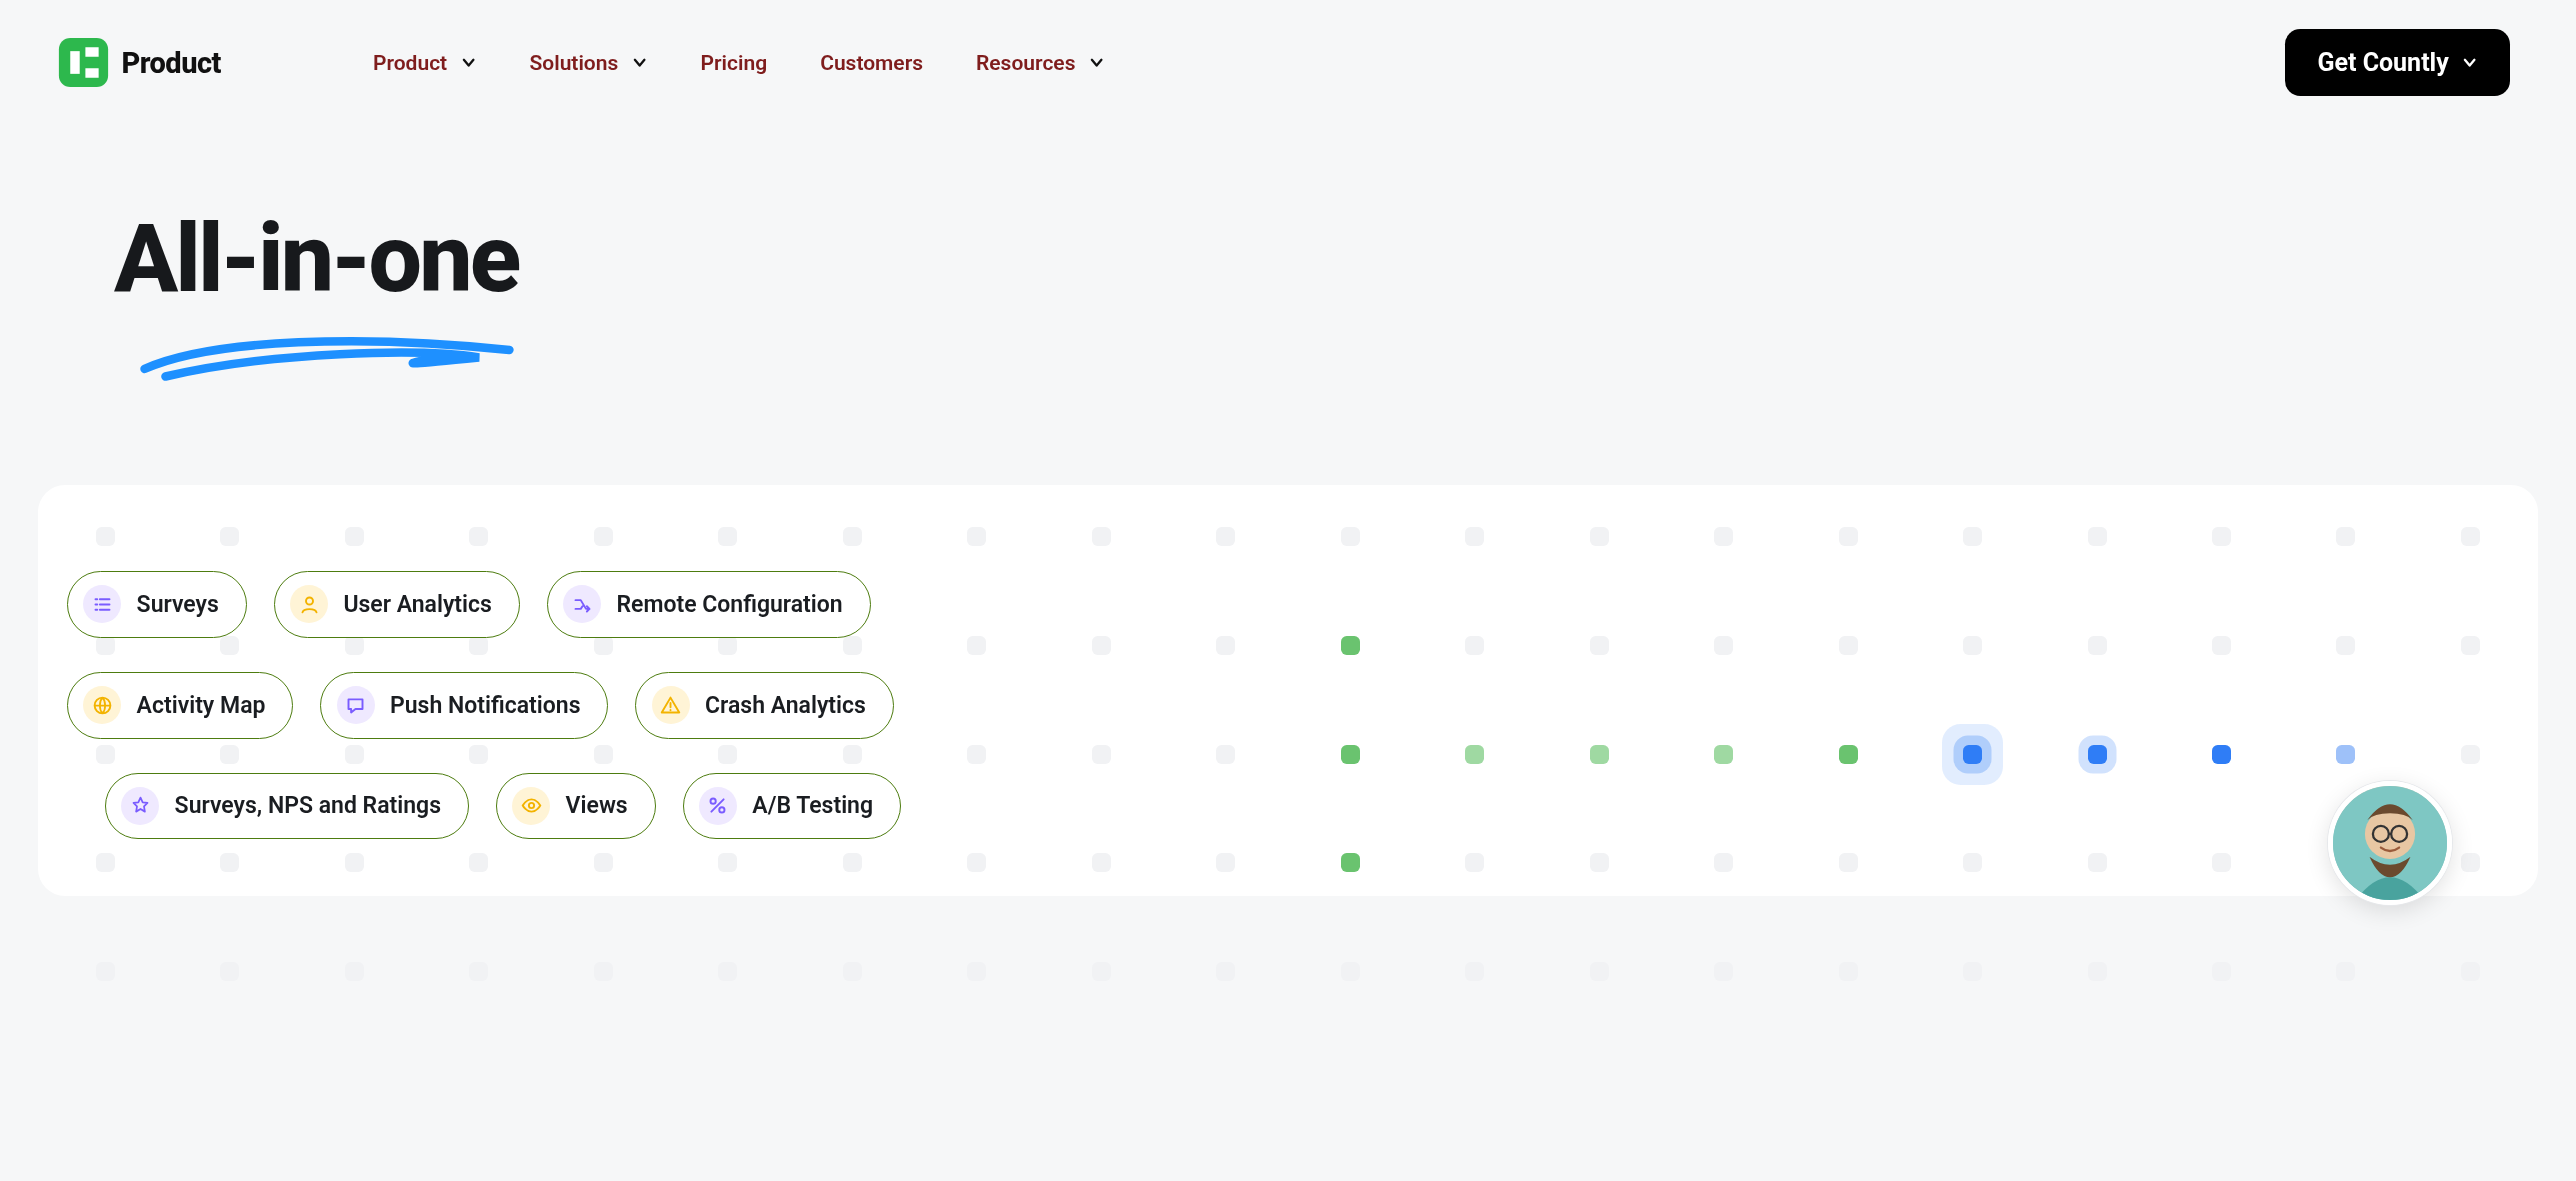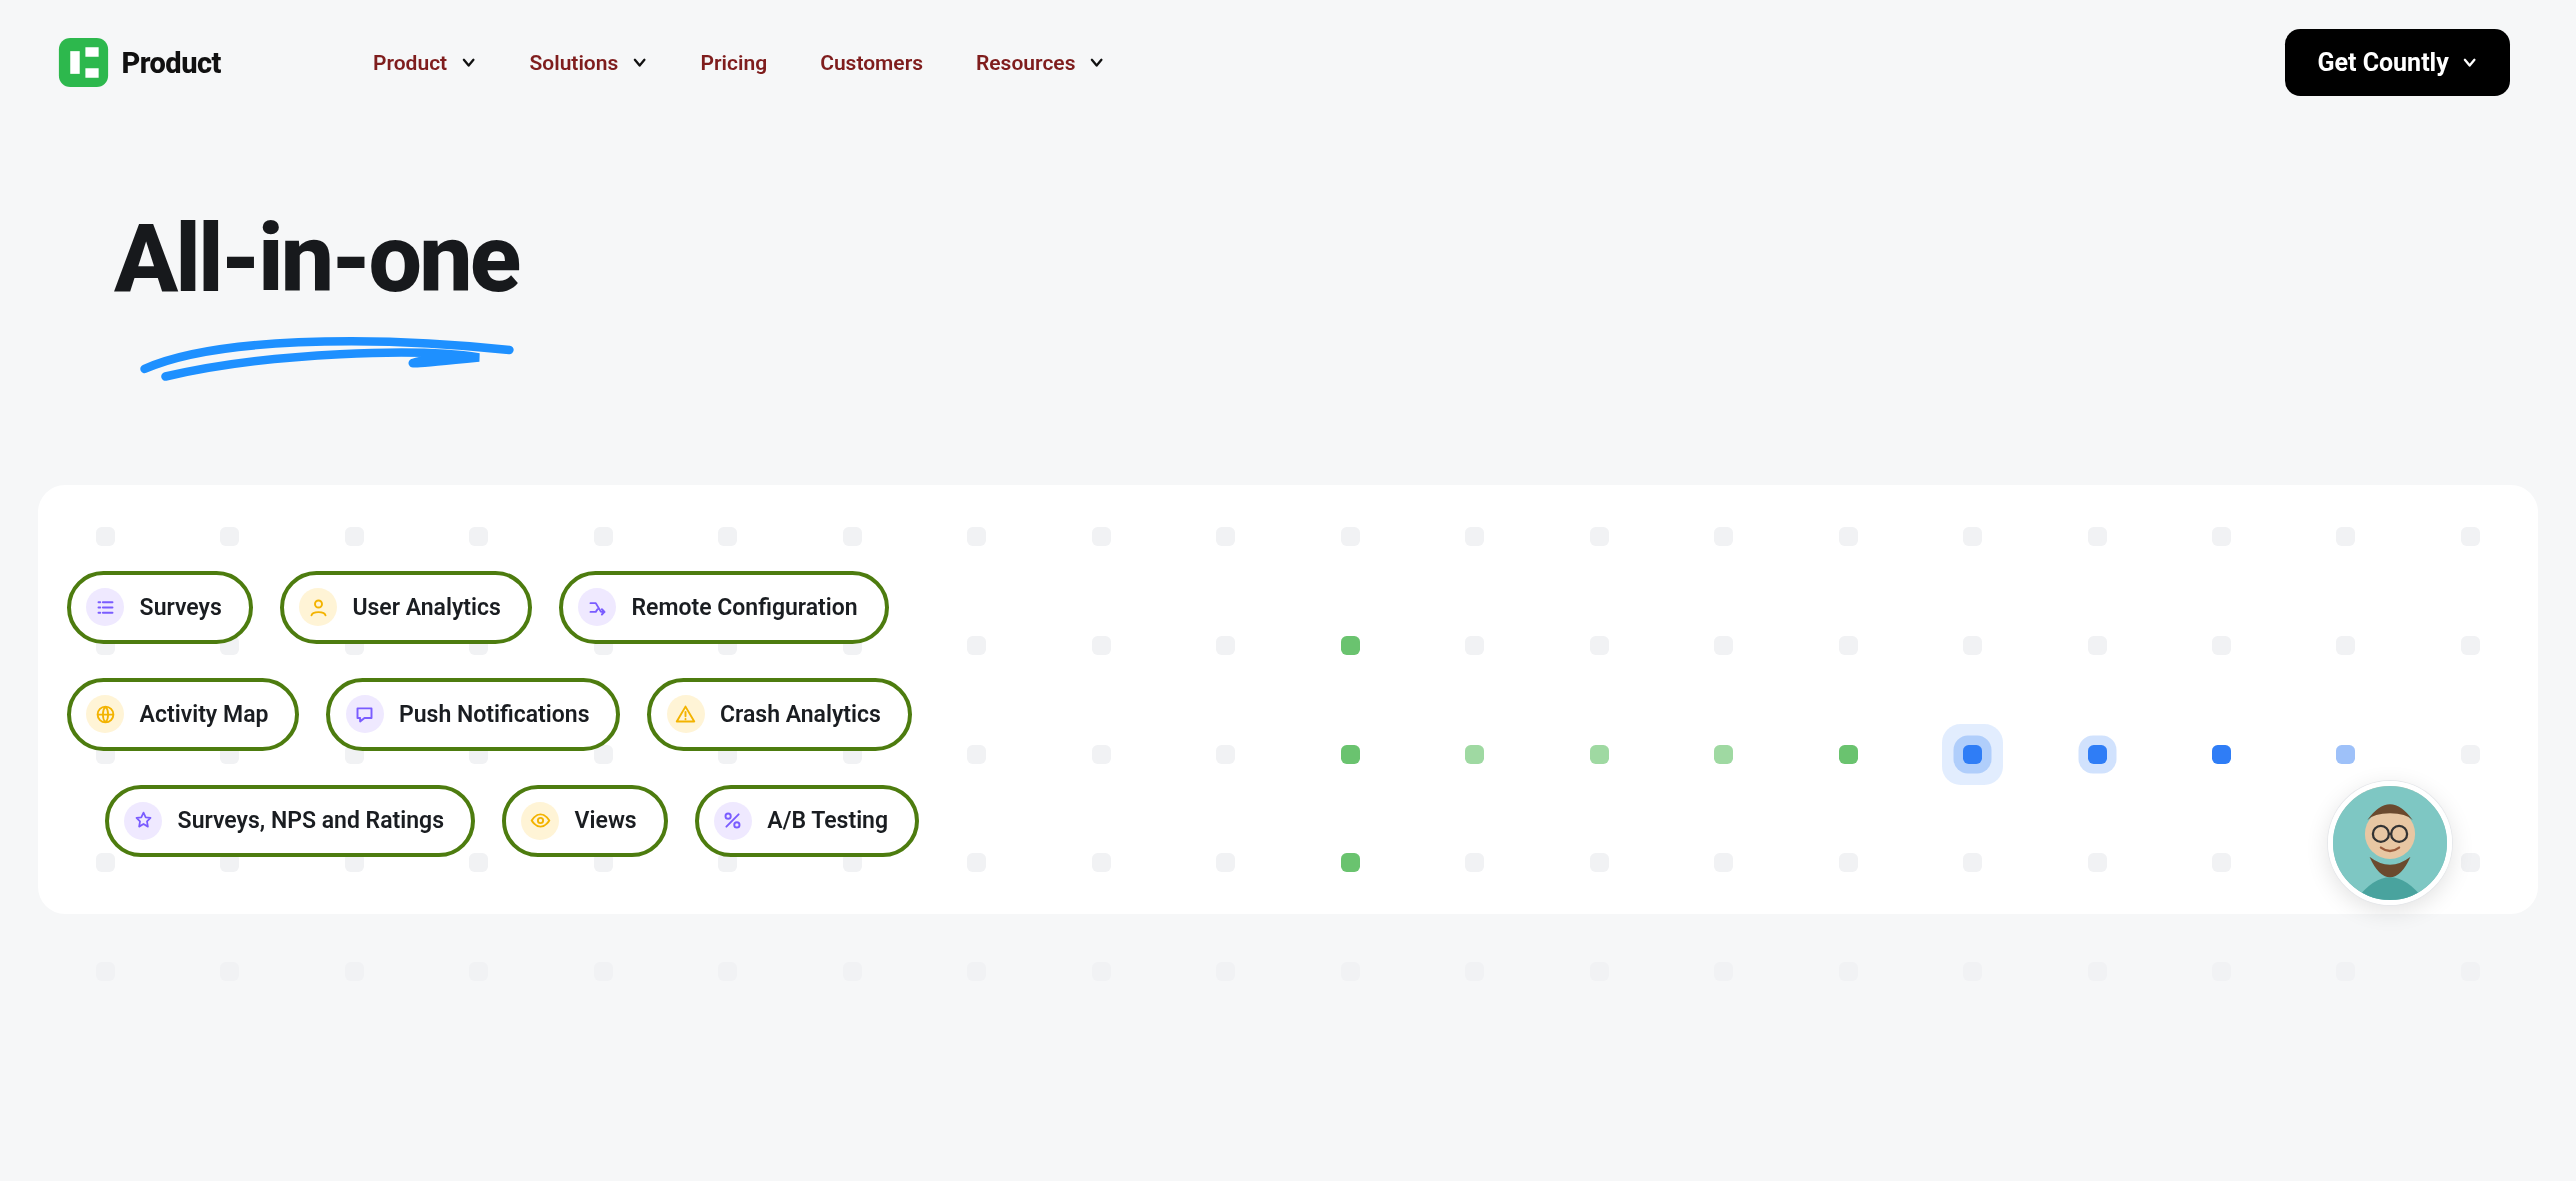--- a/index.html
+++ b/index.html
@@ -113,21 +113,21 @@
   }
   .tag-row {
     display: flex;
     gap: 27px;
     flex-wrap: wrap;
   }
   .tag {
     display: flex;
     align-items: center;
     gap: 15.3px;
-    border: 4px solid #4d7c0f;
+    border: 1px solid #4d7c0f;
     border-radius: 953px;
     padding: 13.4px 27px 13.4px 15.3px;
     background: #fff;
   }
   .tag-icon {
     width: 38px; height: 38px;
     border-radius: 953px;
     display: flex;
     align-items: center;
     justify-content: center;

